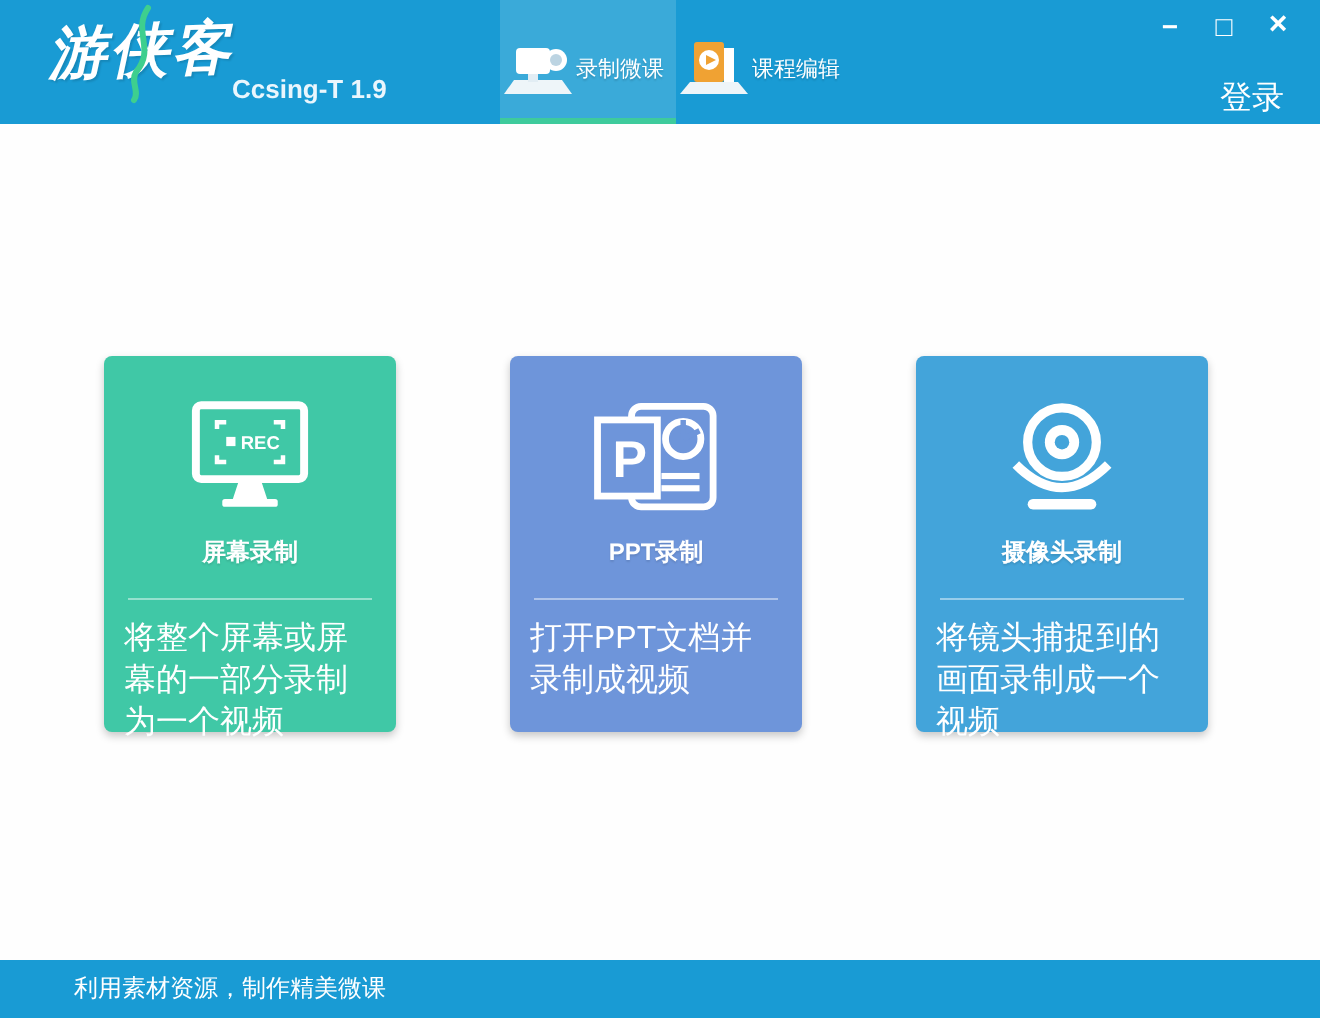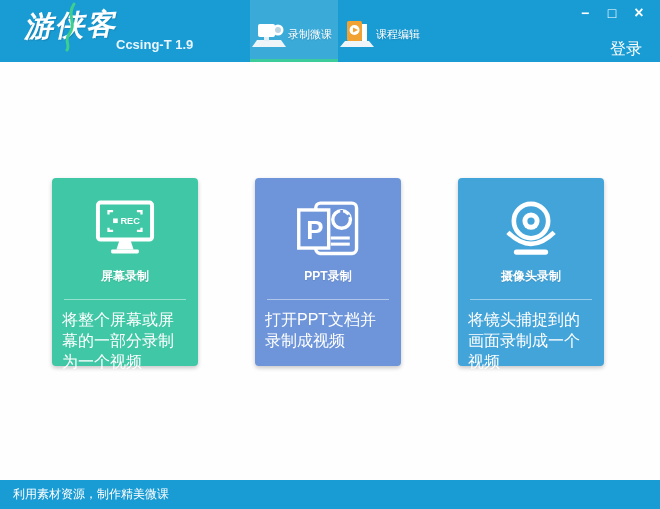--- a/index.html
+++ b/index.html
@@ -35,21 +35,21 @@
   .card-screen { background:#40c8a6; }
   .card-ppt    { background:#6e95da; }
   .card-camera { background:#43a4da; }
   .card-icon{ height:72px; margin-top:15px; display:flex; align-items:center; justify-content:center; }
   .card-title{ text-align:center; font-size:12px; margin-top:3px; font-weight:bold; text-shadow:0 1px 1px rgba(0,0,0,.1); }
   .card-divider{ width:84%; margin:14px auto 0; border-top:1px solid rgba(255,255,255,.45); }
   .card-desc{ margin:9px 9px 0 10px; font-size:16px; line-height:21px; text-align:left; }
 
   
   .footer{ position:absolute; left:0; bottom:0; width:660px; height:29px; background:#199bd4;
-           display:flex; align-items:center; }
+           display:flex; align-items:center;padding-left:24px; }
   .footer-text{ color:#ffffff; font-size:12px; padding-left:13px; }
 </style>
 </head>
 <body>
 
 <div class="window">
 
   <div class="titlebar">
 
     <div class="logo">游侠客</div>

